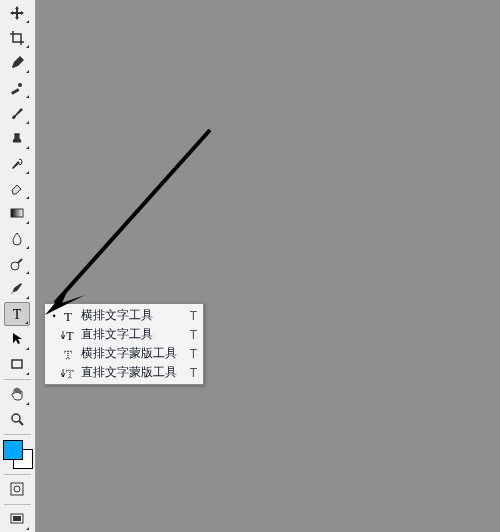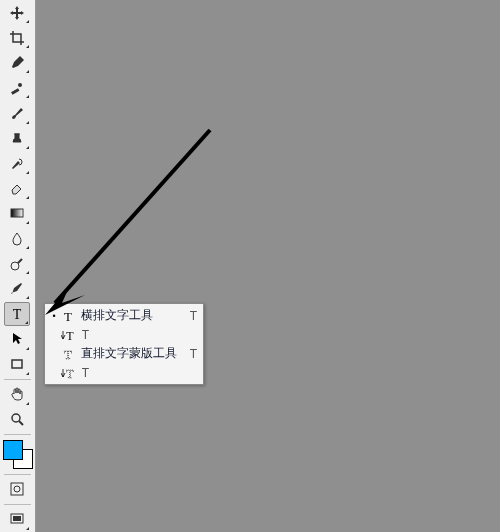--- a/index.html
+++ b/index.html
@@ -295,40 +295,42 @@
     <span class="flyout-key">T</span>
   </div>
   <div class="flyout-item">
     <span class="flyout-dot"></span>
     <span class="flyout-icon">
       <svg width="14" height="14">
           <path d="M2 3v8M4 7l-2 4-2-4" stroke="#000" fill="none" stroke-width="0.8"></path>
           <text x="9" y="12" text-anchor="middle" font-size="12" font-family="serif" fill="#000">T</text>
         </svg>
     </span>
+    <span class="flyout-label">直排文字工具</span>
     <span class="flyout-key">T</span>
   </div>
   <div class="flyout-item">
     <span class="flyout-dot"></span>
     <span class="flyout-icon">
       <svg width="14" height="14">
           <text x="7" y="12" text-anchor="middle" font-size="13" font-family="serif" fill="none" stroke="#000" stroke-dasharray="1,1" stroke-width="0.6">T</text>
         </svg>
     </span>
-    <span class="flyout-label">直排文字蒙版工具</span>
+    <span class="flyout-label">横排文字蒙版工具</span>
     <span class="flyout-key">T</span>
   </div>
   <div class="flyout-item">
     <span class="flyout-dot"></span>
     <span class="flyout-icon">
       <svg width="14" height="14">
           <path d="M2 3v8M4 7l-2 4-2-4" stroke="#000" fill="none" stroke-width="0.8"></path>
           <text x="9" y="12" text-anchor="middle" font-size="12" font-family="serif" fill="none" stroke="#000" stroke-dasharray="1,1" stroke-width="0.6">T</text>
         </svg>
     </span>
+    <span class="flyout-label">直排文字蒙版工具</span>
     <span class="flyout-key">T</span>
   </div>
 </div>
 
 <svg class="arrow" width="180" height="200">
   <path d="M170 5 L15 178" stroke="#000" stroke-width="4"></path>
   <path d="M5 190 L30 160 L22 178 L45 170 Z" fill="#000"></path>
 </svg>
 
 </body></html>

